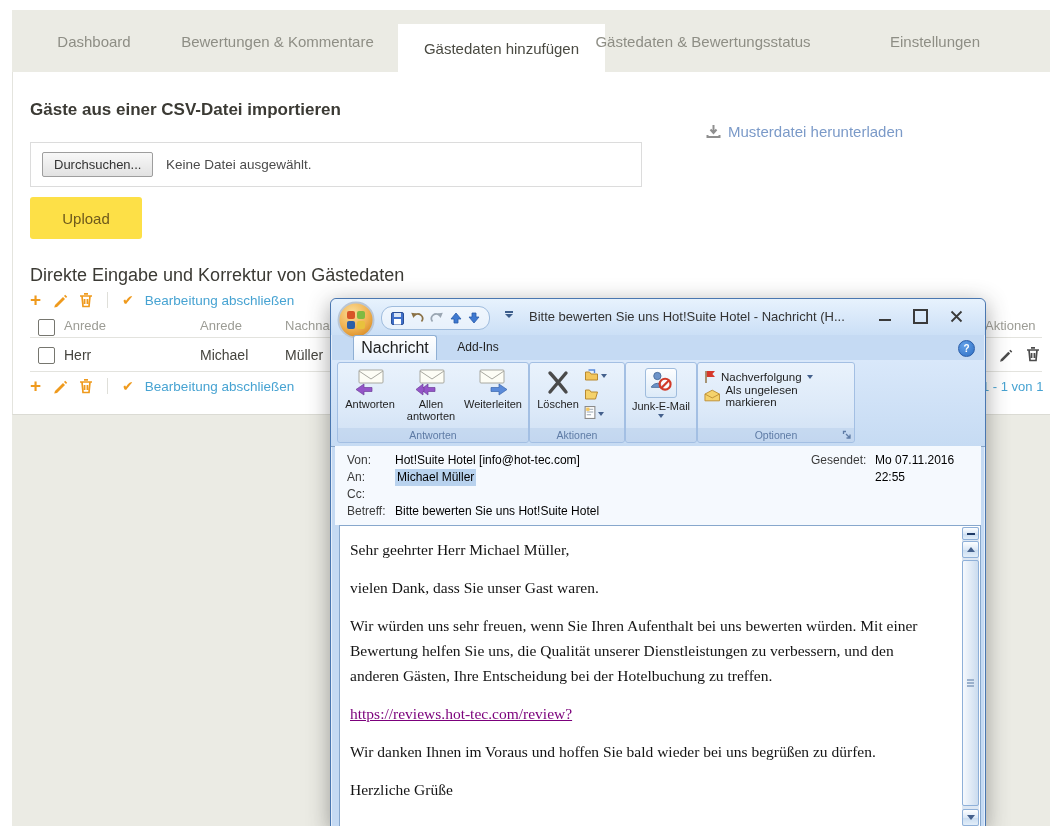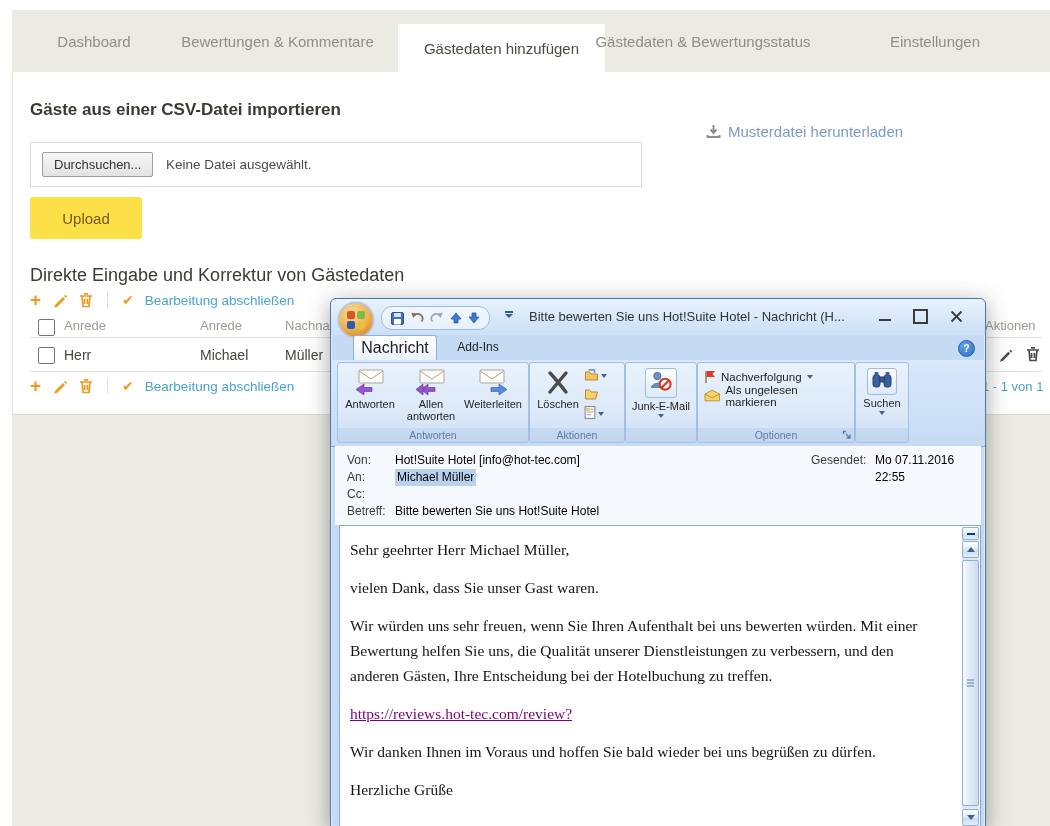--- a/index.html
+++ b/index.html
@@ -372,36 +372,20 @@
           <span>Als ungelesen markieren</span>
         </div>
       </div>
       <div class="rgroup-label">Optionen</div>
       <svg class="abs" style="right:2px;bottom:2px;" width="10" height="10" viewBox="0 0 10 10">
         <path d="M1.5 4 V1.5 H4" fill="none" stroke="#5E7BA5" stroke-width="1.3"></path>
         <path d="M4 4 L8 8 M8 4.5 V8 H4.5" fill="none" stroke="#5E7BA5" stroke-width="1.3"></path>
       </svg>
     </div>
 
-    <div class="abs rgroup" style="left:524px;width:52px;">
-      <div class="bigbtn" style="width:48px;margin:0 auto;">
-        <span class="icon-frame">
-          <svg width="20" height="17" viewBox="0 0 20 17">
-            <rect x="1" y="4" width="7" height="12" rx="2.5" fill="#3A5F9E" stroke="#24406E"></rect>
-            <rect x="12" y="4" width="7" height="12" rx="2.5" fill="#3A5F9E" stroke="#24406E"></rect>
-            <rect x="8" y="6" width="4" height="5" fill="#3A5F9E" stroke="#24406E"></rect>
-            <rect x="2.5" y="1" width="4" height="4" rx="1" fill="#3A5F9E"></rect>
-            <rect x="13.5" y="1" width="4" height="4" rx="1" fill="#3A5F9E"></rect>
-          </svg>
-        </span>
-        <span class="lbl">Suchen</span>
-        <span class="caret-dn"></span>
-      </div>
-      <div class="rgroup-label"></div>
-    </div>
   </div>
 
   <div class="abs" id="mailheaders">
     <div class="mh-row" style="top:6px;left:0;right:0;">
       <span class="mh-label">Von:</span>
       <span class="mh-value">Hot!Suite Hotel [info@hot-tec.com]</span>
       <span class="mh-label" style="left:476px;">Gesendet:</span>
       <span class="mh-value" style="left:540px;">Mo 07.11.2016 22:55</span>
     </div>
     <div class="mh-row" style="top:23px;left:0;right:0;">

